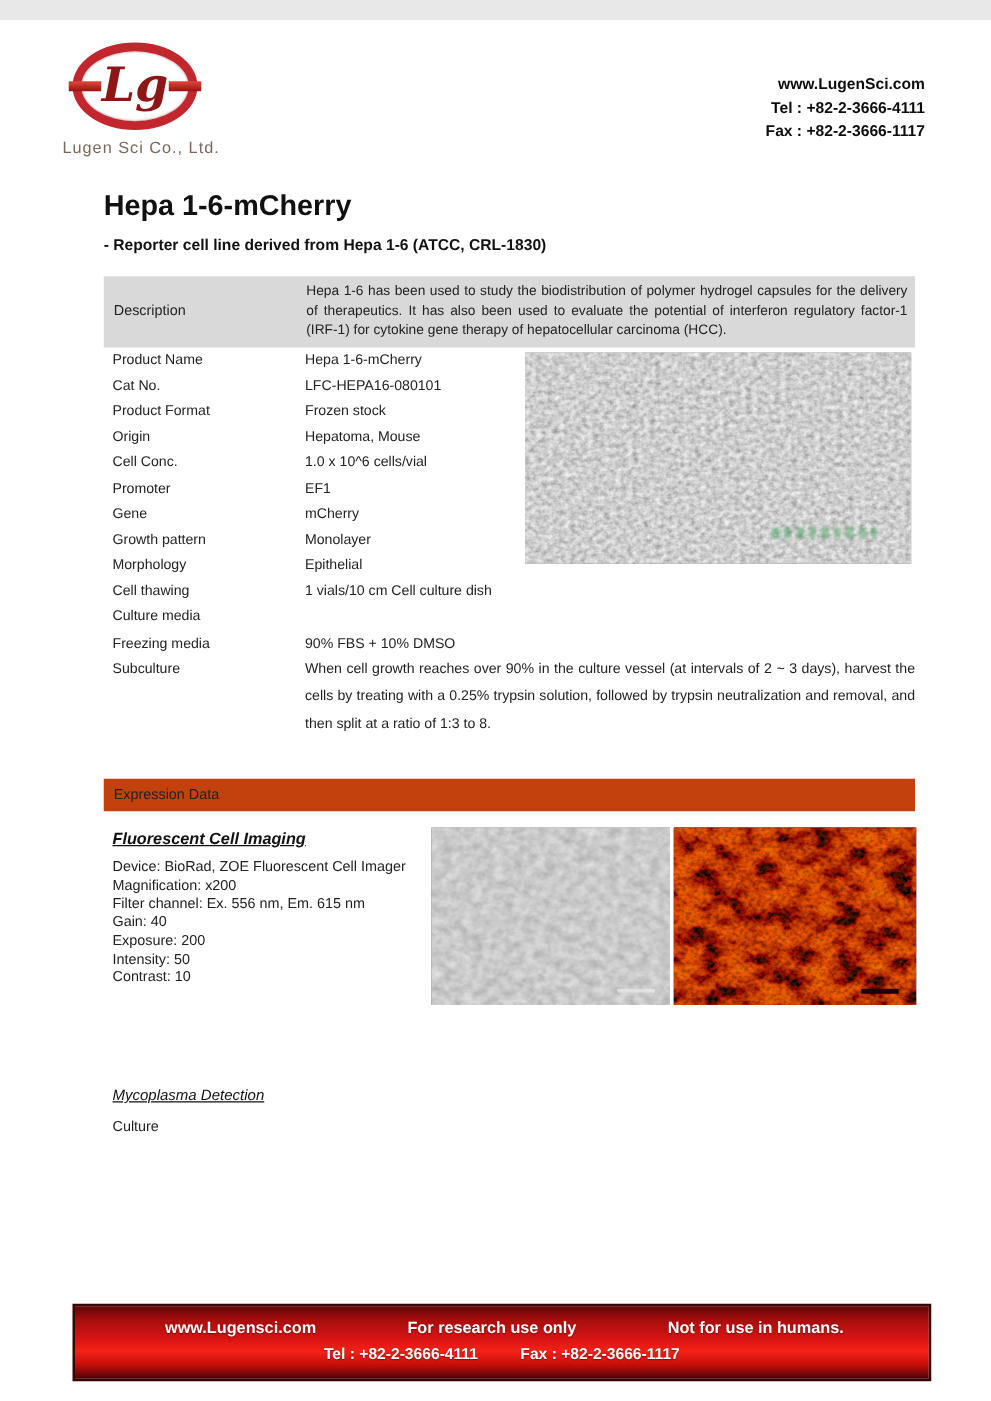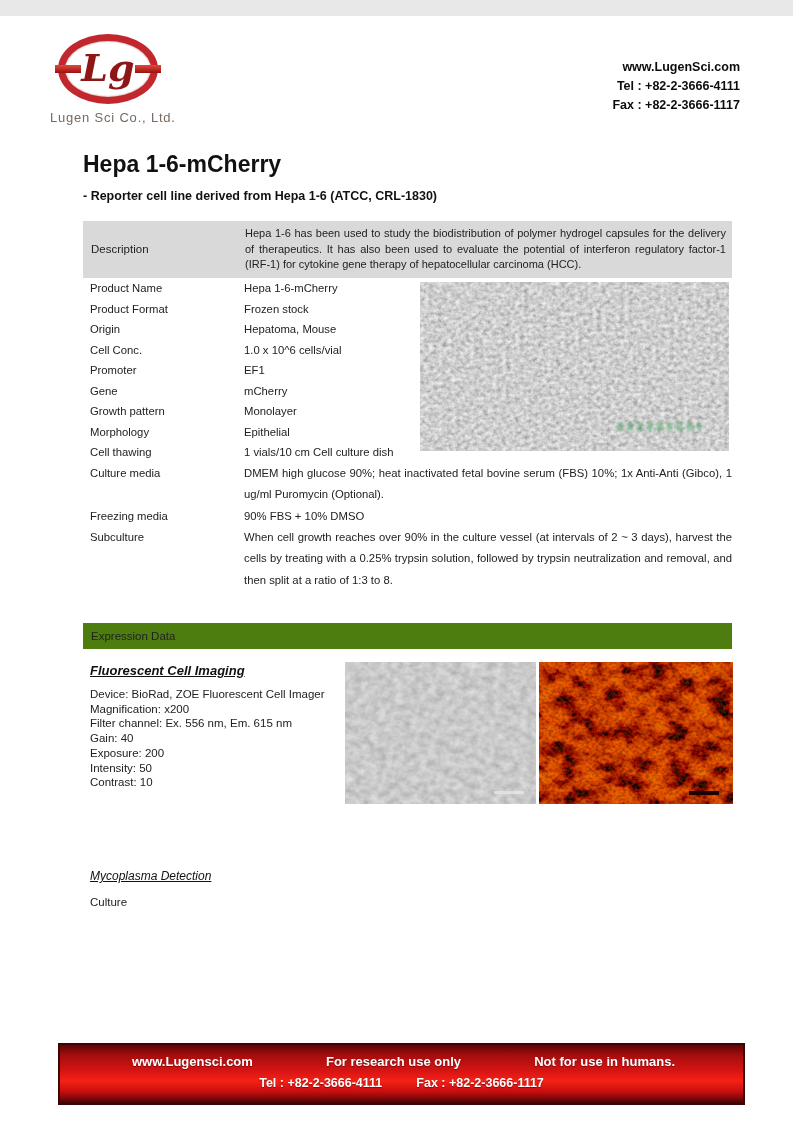--- a/index.html
+++ b/index.html
@@ -35,21 +35,21 @@
   .prow{display:flex;align-items:flex-start;}
   .prow .pl{width:154px;flex-shrink:0;padding-left:7px;line-height:20.5px;}
   .prow .pv{flex:1;line-height:20.5px;}
   .prow.multi .pv{line-height:21.8px;padding-top:0;text-align:justify;}
   .prow.multi .pl{line-height:21.8px;}
   .cells-photo{position:absolute;left:420px;top:266px;width:309px;height:169px;overflow:hidden;background:#a3a3a3;}
   .cells-photo svg{display:block;}
   .watermark{position:absolute;right:28px;bottom:20px;width:84px;height:9px;opacity:.38;filter:blur(1px);
     background:repeating-linear-gradient(90deg,#2f9e4f 0 6px,transparent 6px 10px);}
   
-  .section-bar{position:absolute;left:83px;top:607px;width:649px;height:26px;background:#4d7c0f;
+  .section-bar{position:absolute;left:83px;top:607px;width:649px;height:26px;background:#c2410c;
     font-size:11.5px;line-height:26px;padding-left:8px;box-sizing:border-box;color:#222;}
   .imaging-heading{position:absolute;left:90px;top:647px;font-size:13px;font-weight:bold;
     font-style:italic;text-decoration:underline;color:#111;}
   .imaging-details{position:absolute;left:90px;top:671px;font-size:11.5px;line-height:14.7px;color:#222;}
   .bf-image{position:absolute;left:345px;top:646px;width:191px;height:142px;overflow:hidden;background:#949494;}
   .fl-image{position:absolute;left:539px;top:646px;width:194px;height:142px;overflow:hidden;background:#0a0000;}
   .scalebar-light{position:absolute;right:12px;bottom:10px;width:30px;height:3px;background:#e8e8e8;opacity:.75;}
   .scalebar-dark{position:absolute;right:14px;bottom:9px;width:30px;height:4px;background:#1c0202;}
   .myco-heading{position:absolute;left:90px;top:853px;font-size:12px;font-weight:normal;
     font-style:italic;text-decoration:underline;color:#111;text-align:right;}
@@ -91,20 +91,24 @@
     <div class="desc-label">Description</div>
     <div class="desc-text">Hepa 1-6 has been used to study the biodistribution of polymer hydrogel capsules for the delivery of therapeutics. It has also been used to evaluate the potential of interferon regulatory factor-1 (IRF-1) for cytokine gene therapy of hepatocellular carcinoma (HCC).</div>
   </div>
 
   <div class="ptable">
     <div class="prow">
         <div class="pl">Product Name</div>
         <div class="pv">Hepa 1-6-mCherry</div>
       </div>
     <div class="prow">
+        <div class="pl">Cat No.</div>
+        <div class="pv">LFC-HEPA16-080101</div>
+      </div>
+    <div class="prow">
         <div class="pl">Product Format</div>
         <div class="pv">Frozen stock</div>
       </div>
     <div class="prow">
         <div class="pl">Origin</div>
         <div class="pv">Hepatoma, Mouse</div>
       </div>
     <div class="prow">
         <div class="pl">Cell Conc.</div>
         <div class="pv">1.0 x 10^6 cells/vial</div>
@@ -124,21 +128,20 @@
     <div class="prow">
         <div class="pl">Morphology</div>
         <div class="pv">Epithelial</div>
       </div>
     <div class="prow">
         <div class="pl">Cell thawing</div>
         <div class="pv">1 vials/10 cm Cell culture dish</div>
       </div>
     <div class="prow multi">
         <div class="pl">Culture media</div>
-        <div class="pv">DMEM high glucose 90%; heat inactivated fetal bovine serum (FBS) 10%; 1x Anti-Anti (Gibco), 1 ug/ml Puromycin (Optional).</div>
       </div>
     <div class="prow">
         <div class="pl">Freezing media</div>
         <div class="pv">90% FBS + 10% DMSO</div>
       </div>
     <div class="prow multi">
         <div class="pl">Subculture</div>
         <div class="pv">When cell growth reaches over 90% in the culture vessel (at intervals of 2 ~ 3 days), harvest the cells by treating with a 0.25% trypsin solution, followed by trypsin neutralization and removal, and then split at a ratio of 1:3 to 8.</div>
       </div>
   </div>

